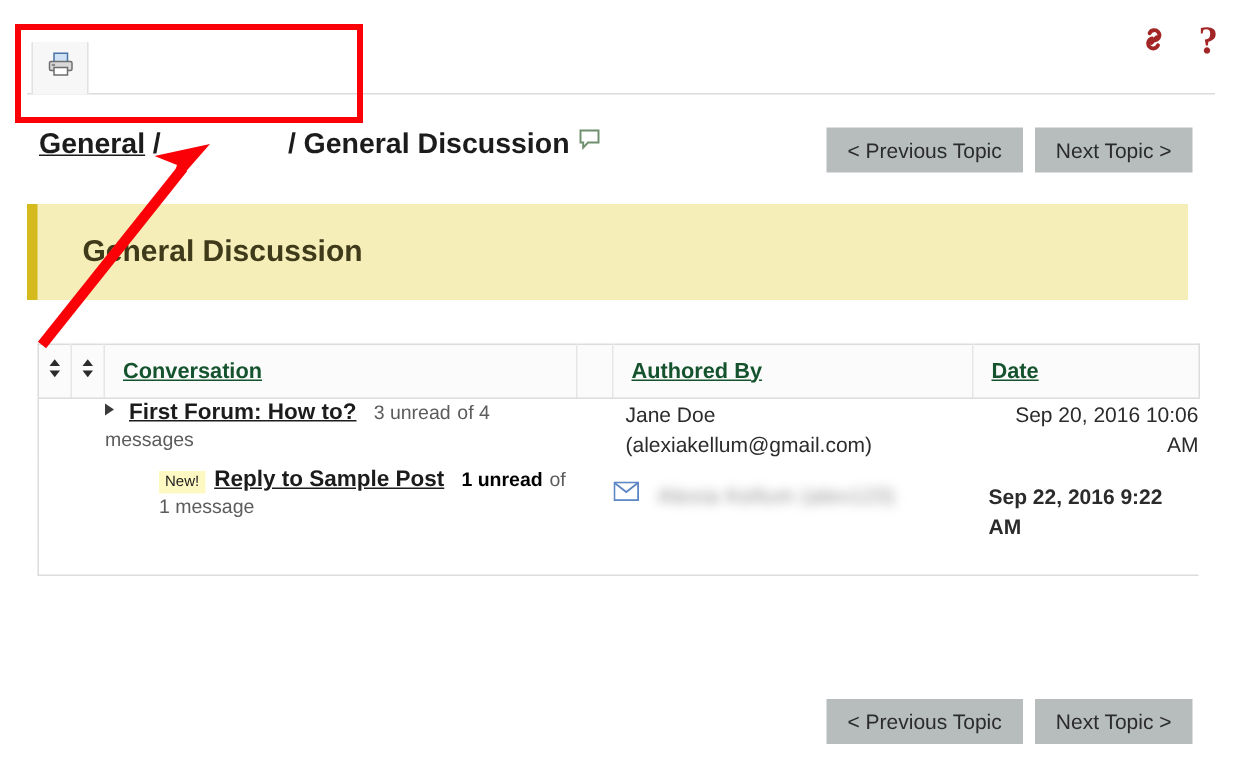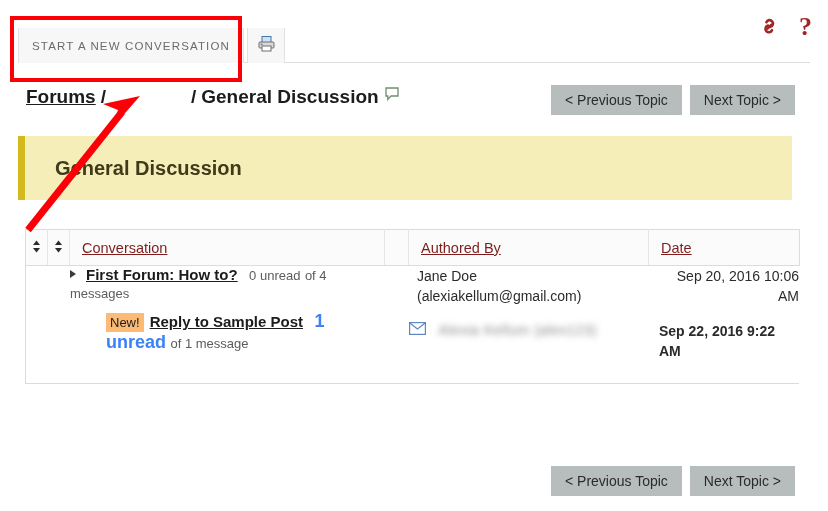--- a/index.html
+++ b/index.html
@@ -88,21 +88,21 @@
     background:#fbfbfb;
     border-right: 1px solid #e6e6e6;
     border-bottom: 1px solid #dcdcdc;
     height: 36px;
     text-align:left;
     padding: 0 0 0 12px;
     font-size: 14.5px;
     vertical-align: middle;
   }
   .tbl th:last-child { border-right: 0; }
-  .tbl th a { color:#7f1d1d; text-decoration: underline; font-weight: normal; }
+  .tbl th a { color:#14532d; text-decoration: underline; font-weight: bold; }
   .th-sort { width: 22px; padding: 0 !important; text-align:center !important; }
   .th-narrow { width: 24px; padding:0 !important; }
   .th-conv { width: 315px; }
   .th-auth { width: 240px; }
   .tbl td {
     border-right: 1px solid #ffffff;
     padding: 0;
     vertical-align: top;
   }
   .tbl tbody tr { background:#fff; }
@@ -114,24 +114,24 @@
     width:0;height:0;
     border-left: 6px solid #3a3a3a;
     border-top: 4.5px solid transparent;
     border-bottom: 4.5px solid transparent;
     margin-right: 10px;
     vertical-align: 2px;
     cursor:pointer;
   }
   .conv-link { color:#1c1c1c; font-weight: bold; text-decoration: underline; font-size: 15px; }
   .meta { color:#5c5c5c; font-size: 13px; }
-  .unread-hot { color:#3b82f6; font-weight:bold; font-size:18px; }
+  .unread-hot { color:#000000; font-weight:bold; font-size:13px; }
   .newbadge {
-    background:#fdba74; color:#1c1c1c;
-    font-size: 13px; padding: 2px 4px; margin-right: 6px;
+    background:#fef9c3; color:#1c1c1c;
+    font-size: 10px; padding: 2px 4px; margin-right: 6px;
   }
   .author { font-size: 14px; color:#2b2b2b; line-height: 1.45; }
   .date { font-size: 14px; color:#2b2b2b; line-height: 1.45; }
   .date.bold { font-weight: bold; }
   .blurred {
     filter: blur(3.4px);
     color:#8a8a8a; font-size:14px;
     display:inline-block; vertical-align: middle;
     letter-spacing: .5px;
   }
@@ -145,21 +145,20 @@
     pointer-events:none;
   }
   .anno-arrow { position:absolute; left: 0; top: 70px; width: 180px; height: 175px; pointer-events:none; }
 </style>
 </head>
 <body>
 
 <div id="page">
 
   <div class="toolbar">
-    <div class="tb-btn">START A NEW CONVERSATION</div>
     <div class="tb-print">
       <span>
         <svg width="19" height="18" viewBox="0 0 19 18">
           <rect x="5" y="1.5" width="9" height="6" fill="#cfe2f5" stroke="#4a73a8" stroke-width="1"></rect>
           <rect x="2" y="7" width="15" height="6" rx="1" fill="#d9d9d9" stroke="#6e6e6e" stroke-width="1"></rect>
           <rect x="5" y="11" width="9" height="5" fill="#ffffff" stroke="#6e6e6e" stroke-width="1"></rect>
           <rect x="3.5" y="8.6" width="2.2" height="1.4" fill="#8a8a8a"></rect>
         </svg>
       </span>
     </div>
@@ -172,21 +171,21 @@
           <path d="M7.4 6.2 a3.4 3.4 0 1 1 4.0 4.6"></path>
           <path d="M13.0 14.2 a3.4 3.4 0 1 1 -4.0 -4.6"></path>
           <path d="M8.6 12.6 L12.2 8.8"></path>
         </g>
       </svg>
     </span>
     <span class="ti help-q">?</span>
   </div>
 
   <div class="crumbs">
-    <a href="#">Forums</a>
+    <a href="#">General</a>
     <span style="margin-left:5px;">/</span>
     <span class="crumb-gap"></span>
     <span style="margin:0 5px;">/</span>
     <span>General Discussion</span>
     <span class="bubble-icon">
       <svg width="14" height="14" viewBox="0 0 14 14">
         <path d="M1 1 h12 v8 h-7 l-3.2 3.4 v-3.4 h-1.8 z" fill="none" stroke="#6f8f6f" stroke-width="1.3"></path>
       </svg>
     </span>
   </div>
@@ -231,21 +230,21 @@
         </th>
       </tr>
     </thead>
     <tbody>
 
       <tr>
         <td></td>
         <td></td>
         <td class="cell-pad" style="padding-left:0;">
           <span class="tri"></span><a href="#" class="conv-link">First Forum: How to?</a>
-          <span class="meta" style="margin-left:7px;">0 unread</span>
+          <span class="meta" style="margin-left:7px;">3 unread</span>
           <span class="meta">of 4 messages</span>
         </td>
         <td></td>
         <td class="cell-pad" style="padding-left:8px;margin-top:39px;">
           <div class="author">Jane Doe</div>
           <div class="author">(alexiakellum@gmail.com)</div>
         </td>
         <td class="cell-pad" style="padding-left:10px;text-align:right;">
           <div class="date">Sep 20, 2016 10:06 AM</div>
         </td>

